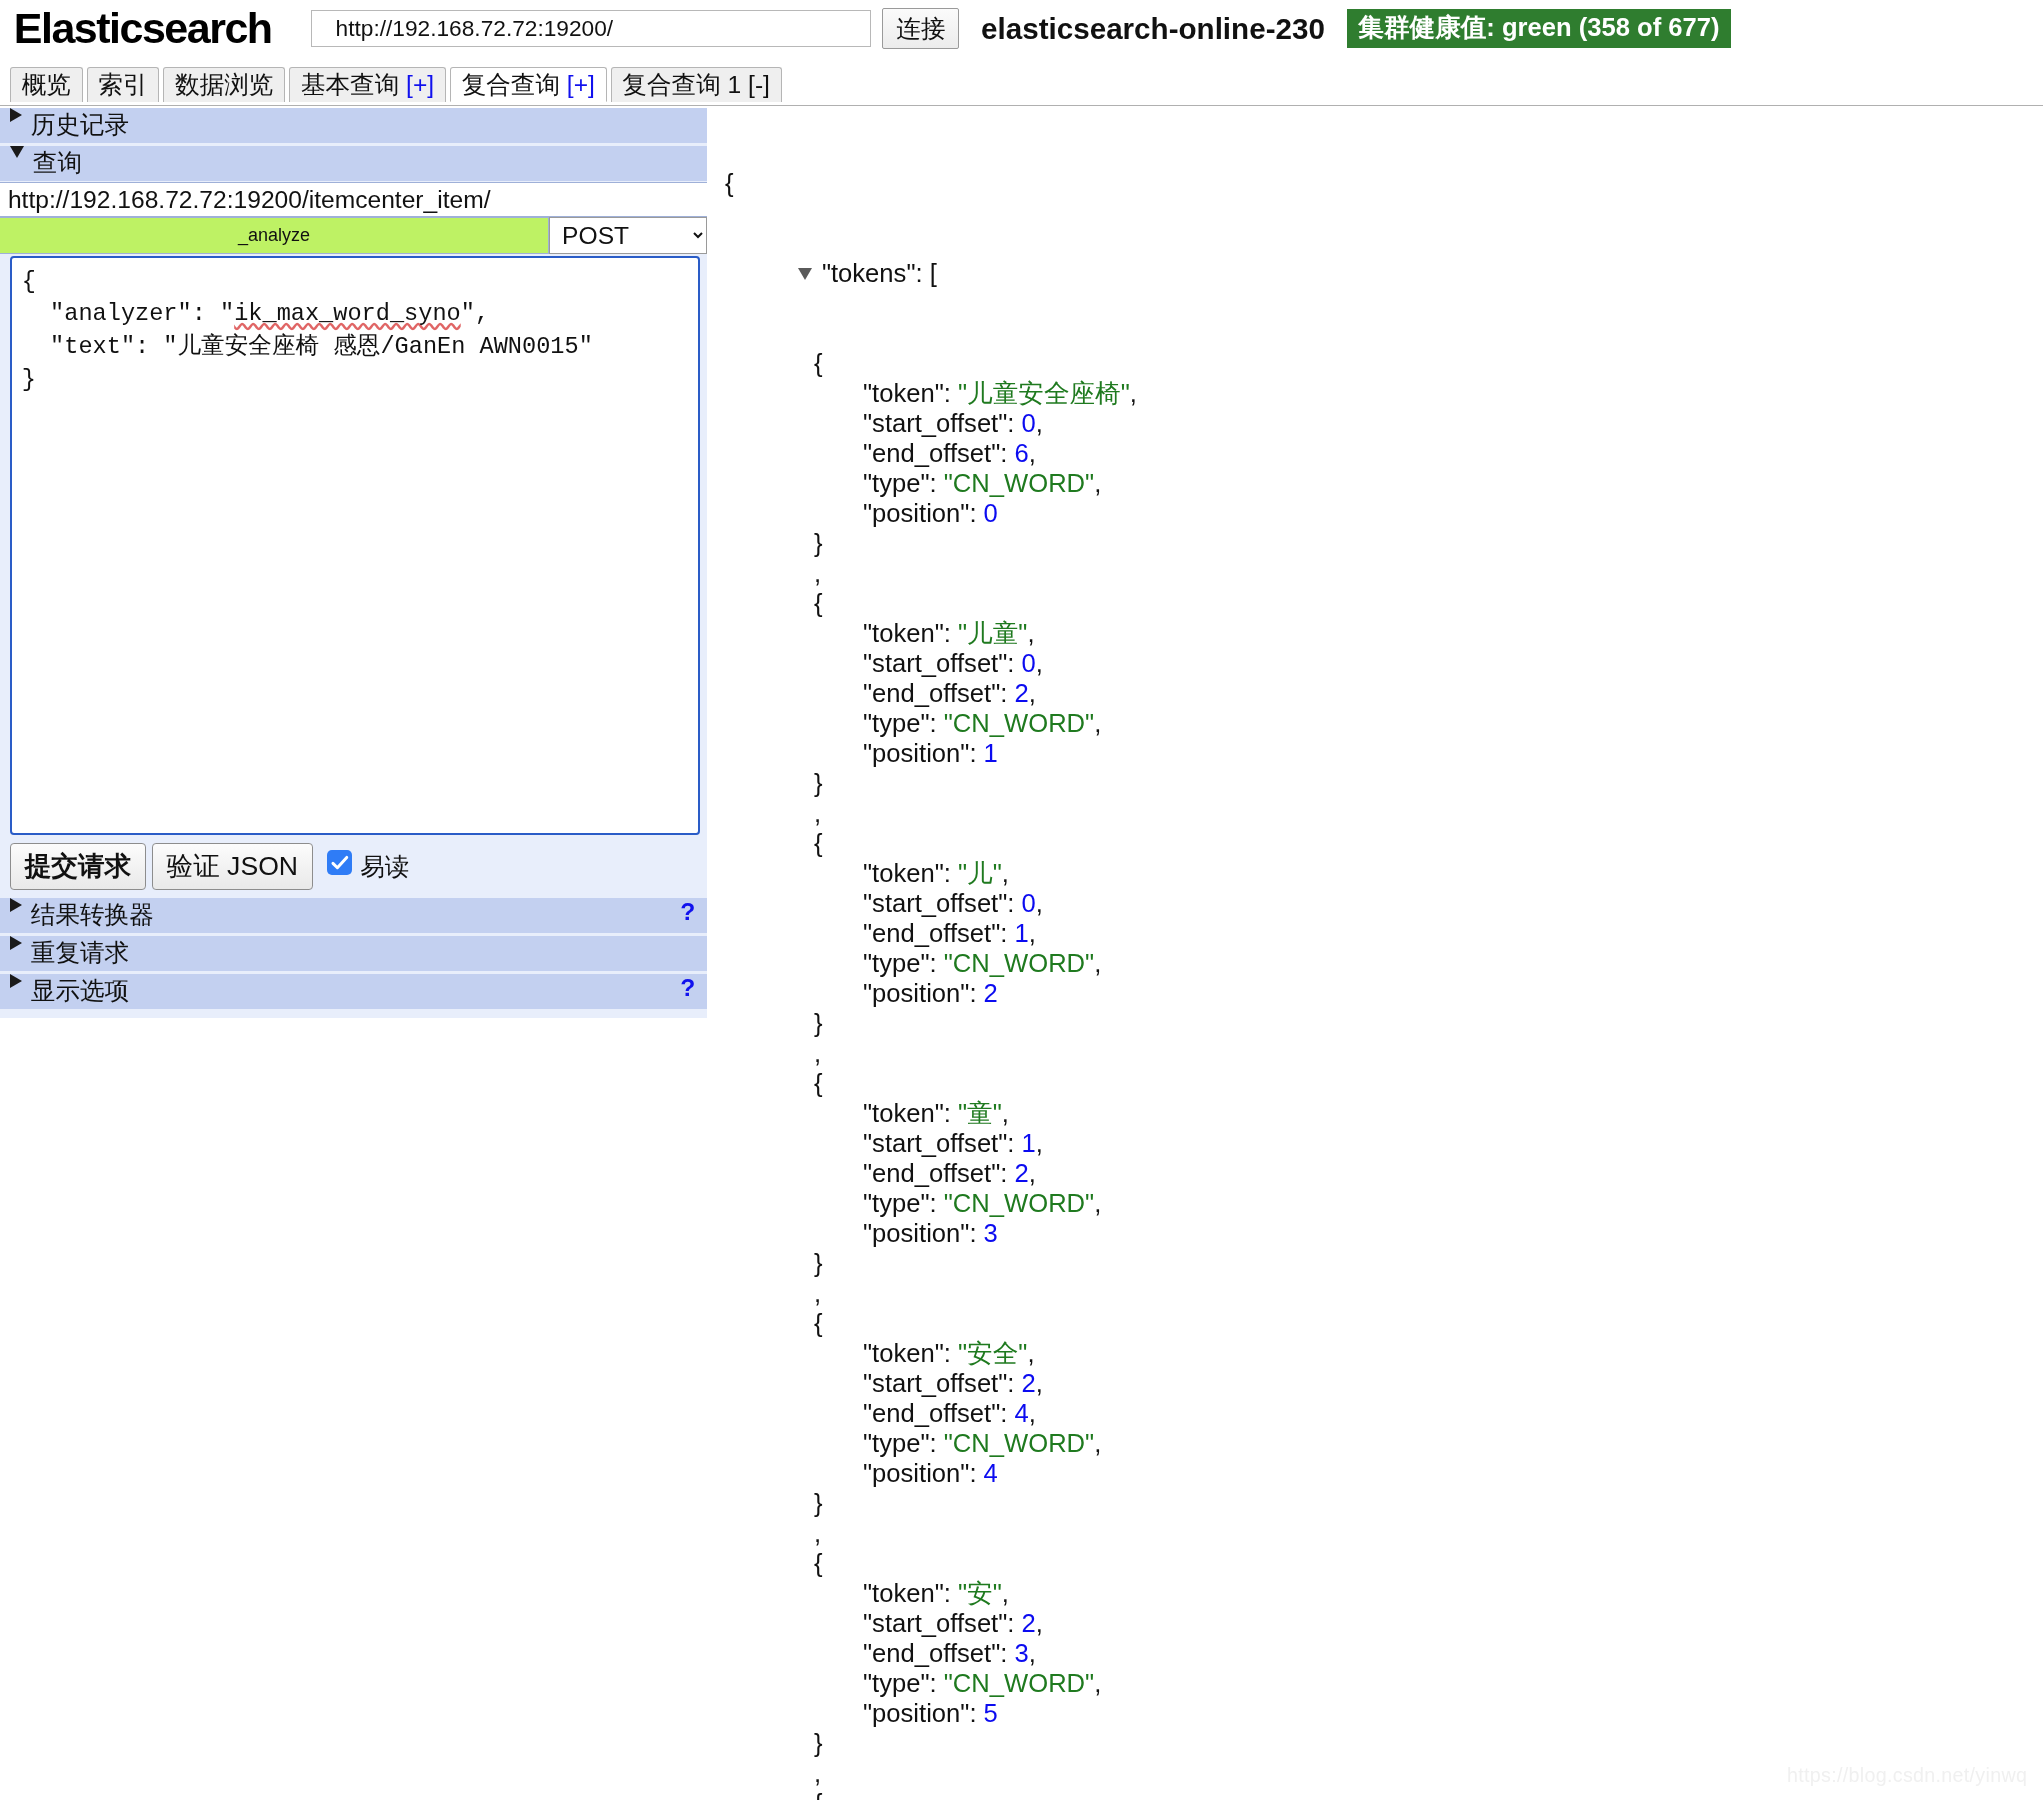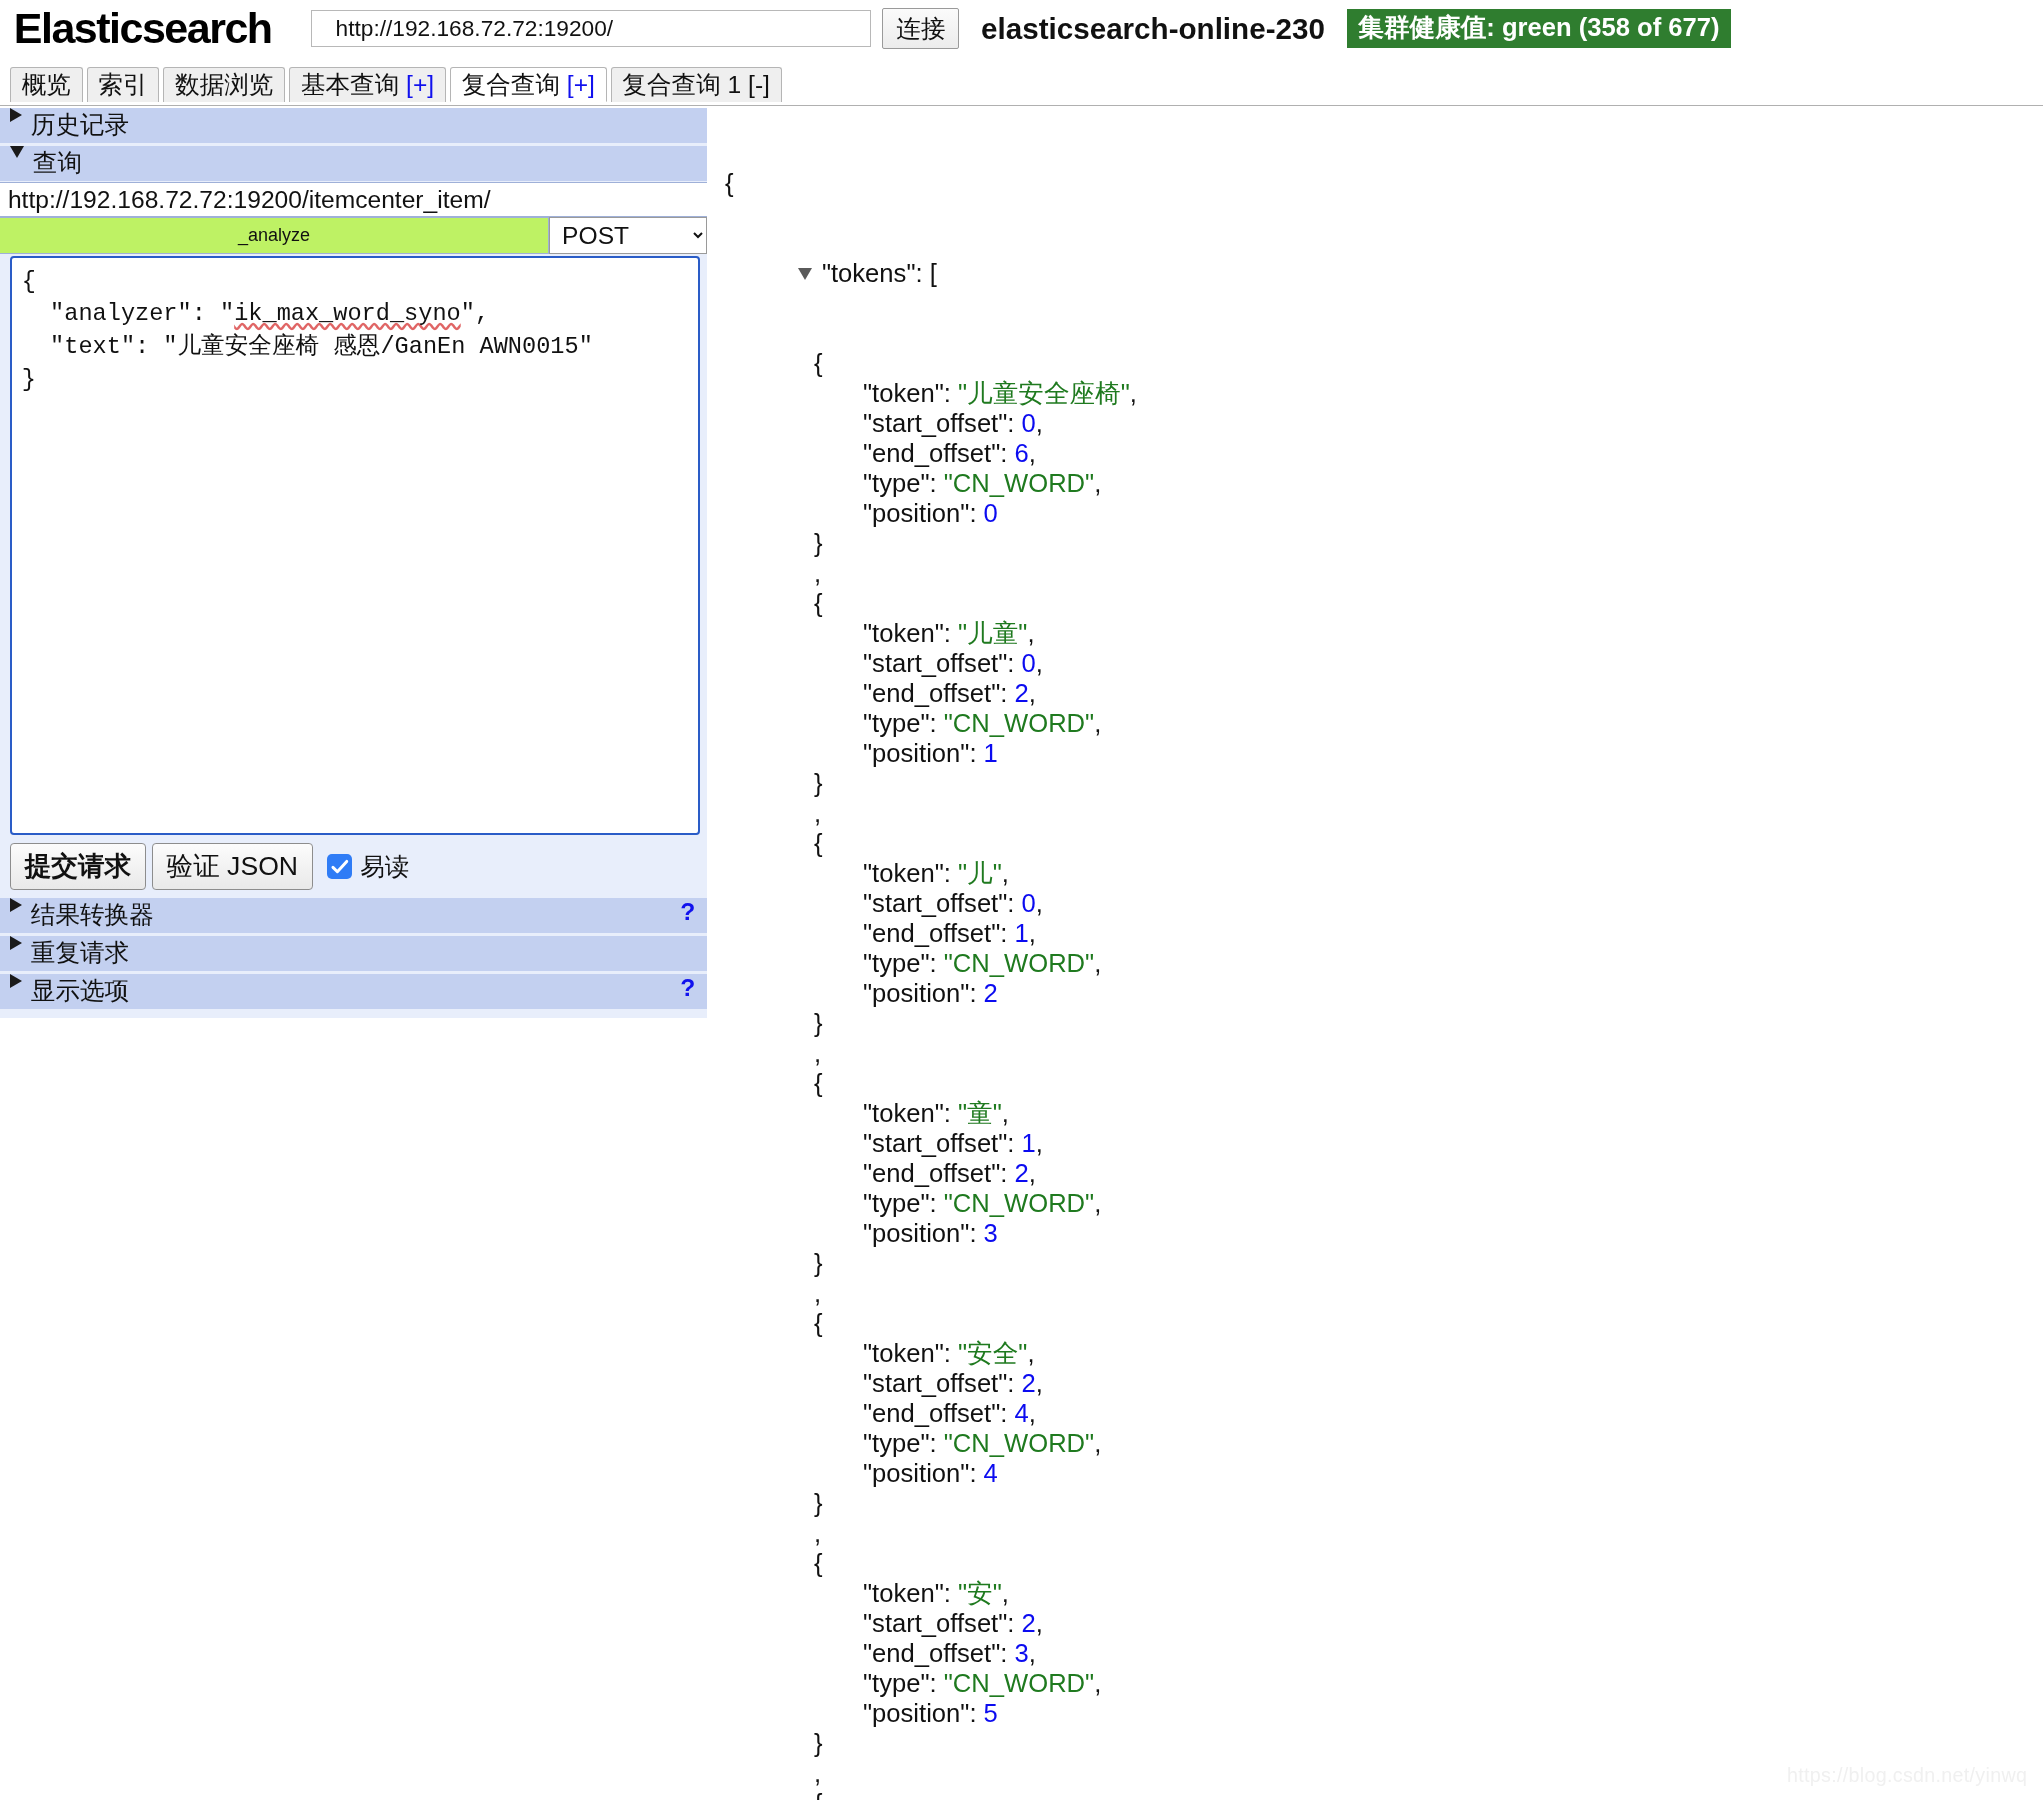--- a/index.html
+++ b/index.html
@@ -118,21 +118,21 @@
     display: flex; align-items: center; gap: 5.9px;
     padding: 7.9px 0 7.9px 9.9px; background: #e8eefb;
   }
   .act-btn {
     height: 47px; border: 1px solid #8d8d8d; border-radius: 3.9px;
     background: linear-gradient(#fcfcfc, #e9e9e9);
     font-size: 26.6px; color: #111; padding: 0 13.8px; cursor: pointer;
     font-family: "Liberation Sans", sans-serif; white-space: nowrap;
   }
   .act-btn.primary { font-weight: 700; }
-  .chk-wrap { display: flex; align-items: center; margin-left: 7.9px; cursor: pointer; font-family: Liberation Mono, monospace; }
+  .chk-wrap { display: flex; align-items: flex-start; margin-left: 7.9px; cursor: pointer; font-family: Liberation Mono, monospace; }
   .chk {
     width: 25.6px; height: 25.6px; border-radius: 4.9px; background: #2f7cf6;
     display: inline-flex; align-items: center; justify-content: center;
     flex: none;
   }
   .chk svg { width: 19.7px; height: 19.7px; }
   .chk-label { font-size: 24.6px; color: #111; margin-left: 7.9px; }
 
   
   .result {

